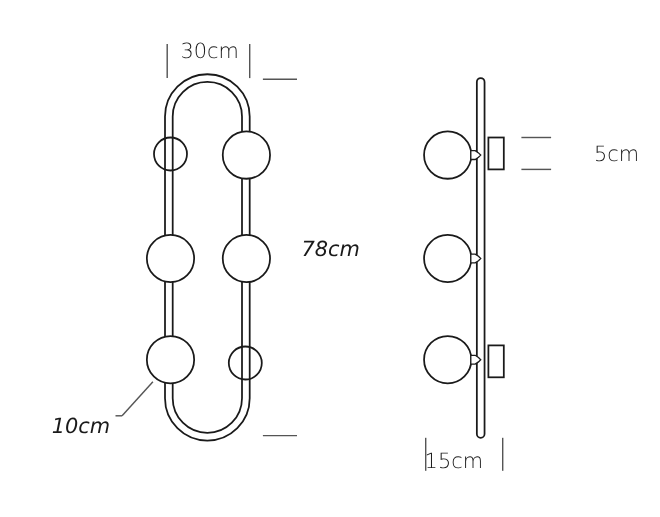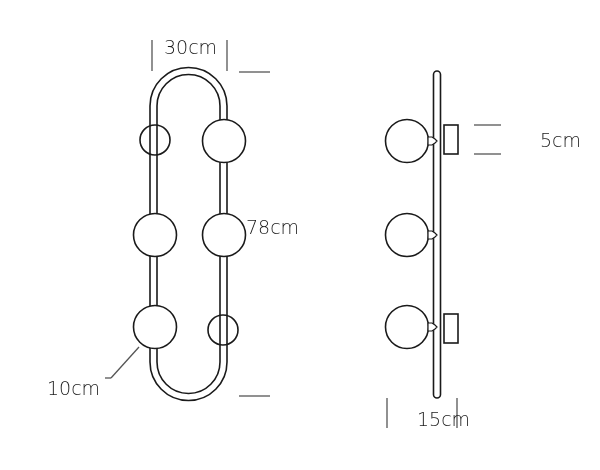--- a/index.html
+++ b/index.html
@@ -63,17 +63,17 @@
 
     <g stroke="#555555" stroke-width="1.3" fill="none">
       <line x1="474" y1="125" x2="501" y2="125"></line>
       <line x1="474" y1="154" x2="501" y2="154"></line>
       <line x1="387" y1="398" x2="387" y2="428"></line>
       <line x1="457" y1="398" x2="457" y2="428"></line>
     </g>
   </svg>
 
   <span class="lbl" style="left:164px; top:38px;">30cm</span>
-  <span class="lbl" style="left:246px; top:218px;">78cm</span>
-  <span class="lbl" style="left:47px; top:379px;">10cm</span>
+  <span class="lbl" style="left:274px; top:218px;font-style:italic;">78cm</span>
+  <span class="lbl" style="left:47px; top:379px;font-style:italic;">10cm</span>
   <span class="lbl" style="left:502px; top:131px;margin-left:38px;">5cm</span>
-  <span class="lbl" style="left:417px; top:410px;">15cm</span>
+  <span class="lbl" style="left:386px; top:410px;">15cm</span>
 </div>
 
 </body></html>

